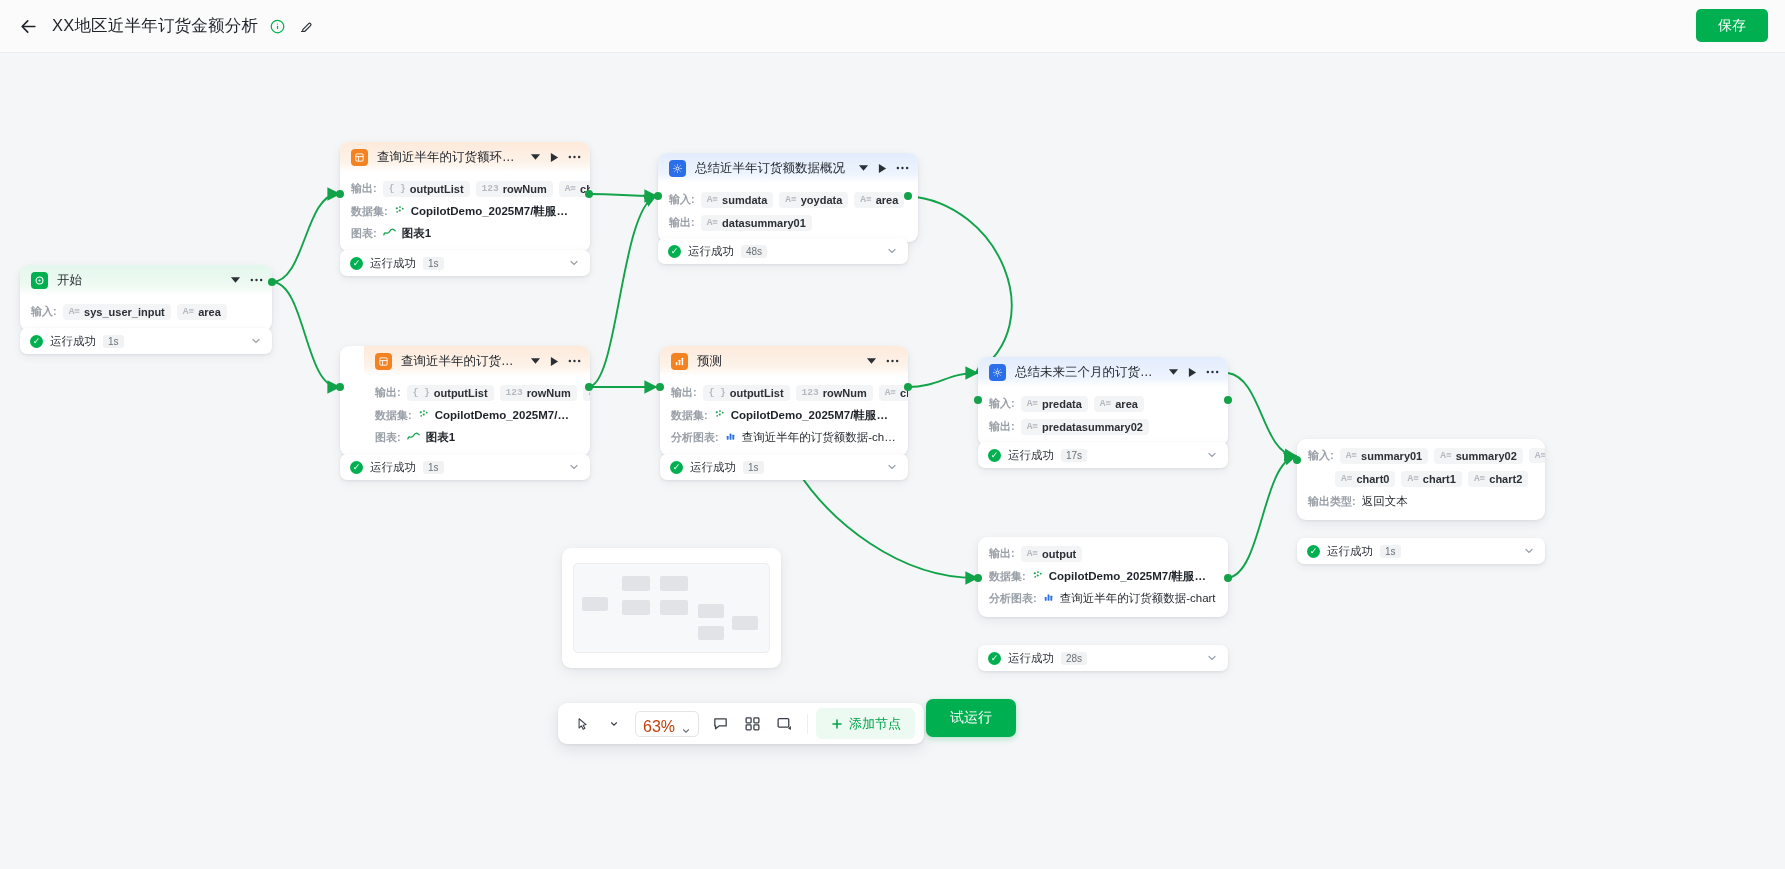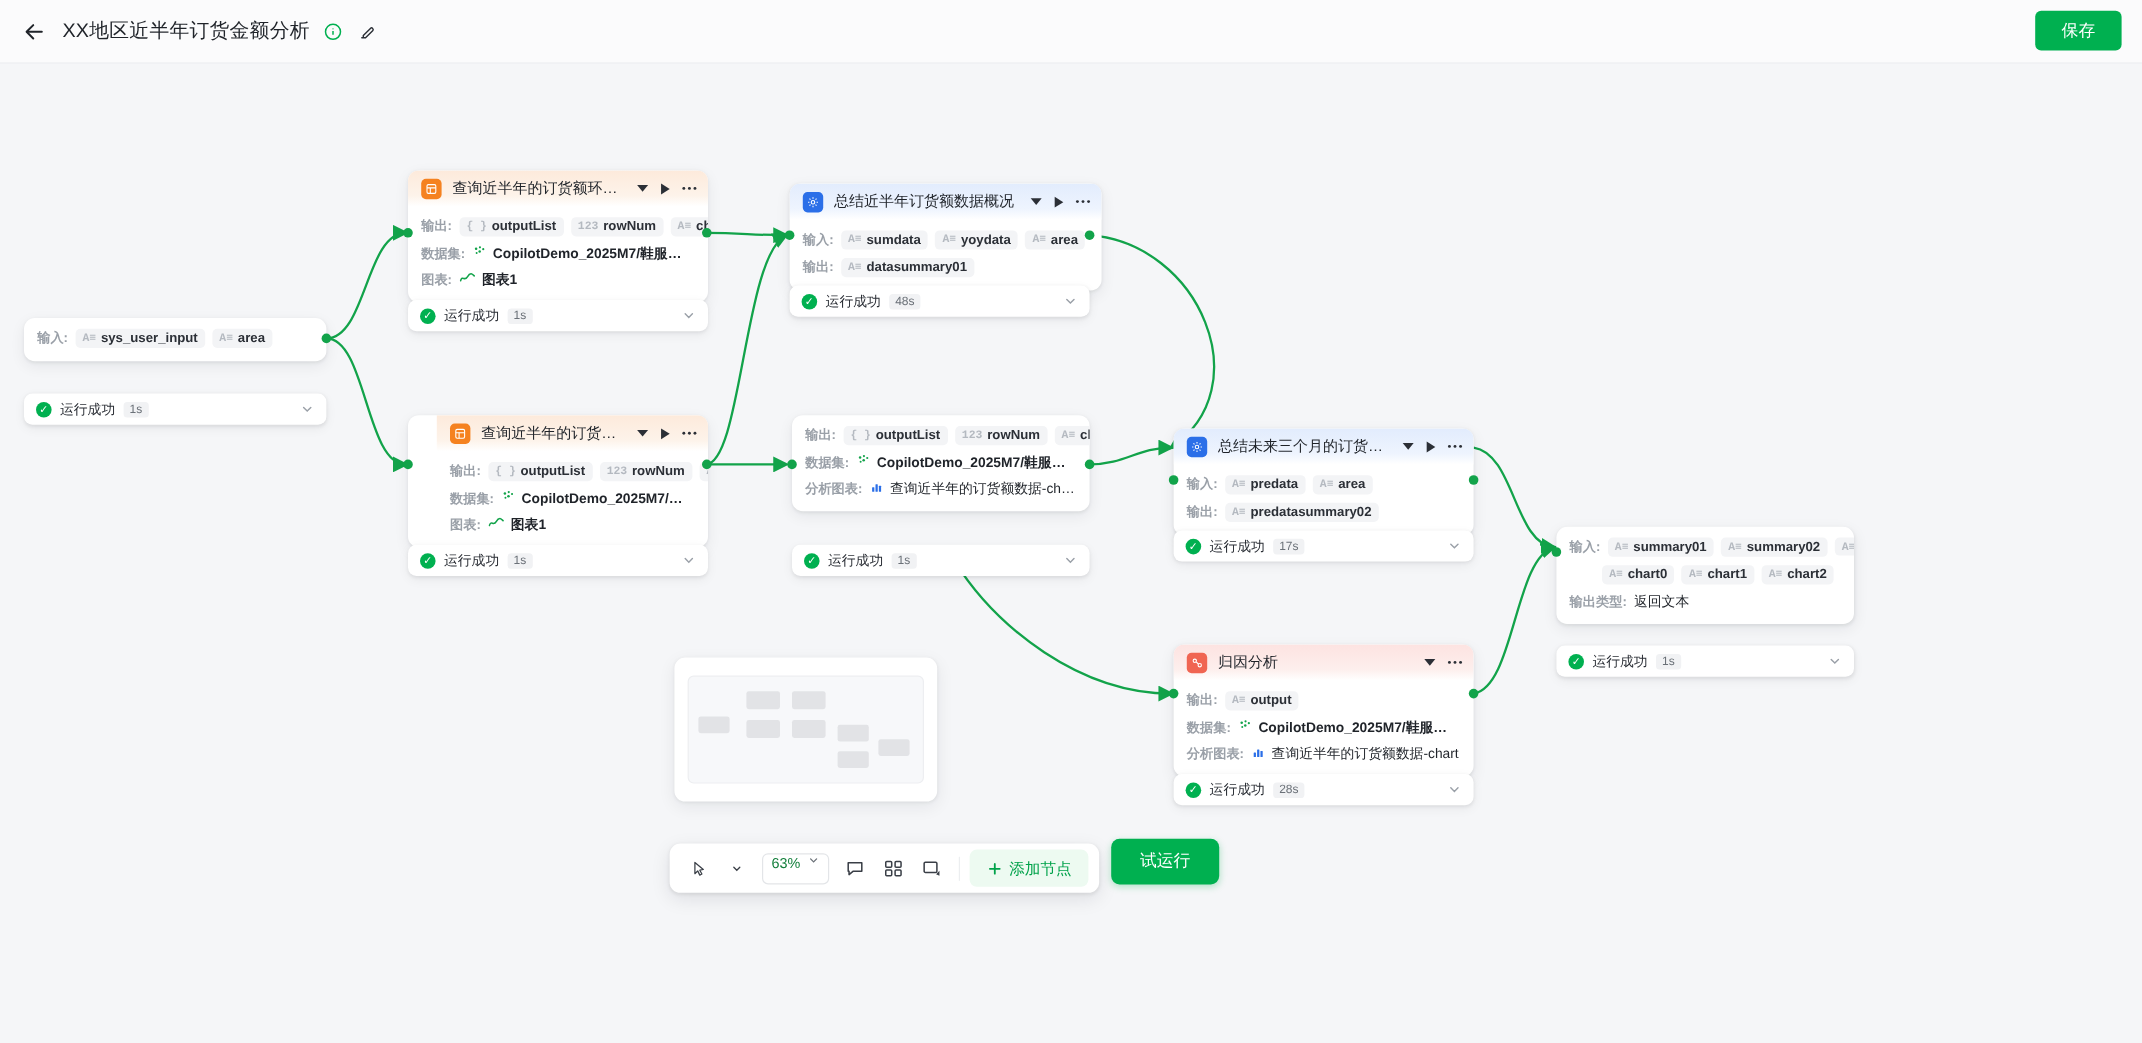--- a/index.html
+++ b/index.html
@@ -168,23 +168,23 @@
     display: flex; align-items: center;
     padding: 0 9px; gap: 3px;
   }
   .tb-item {
     height: 29px; min-width: 29px; border-radius: 5px;
     display: flex; align-items: center; justify-content: center;
     cursor: pointer; color: #3a3f47; gap: 3px; padding: 0 4px;
   }
   .zoom-box {
     height: 26px; border: 1px solid #e3e5e8; border-radius: 5px;
-    display: flex; align-items: flex-start; gap: 6px;
+    display: flex; align-items: flex-end; gap: 6px;
     padding: 0 7px; margin: 0 4px;
-    font-size: 12px; color: #15803d; cursor: pointer;
+    font-size: 16px; color: #c2410c; cursor: pointer;
   }
   .tb-sep { width: 1px; height: 20px; background: #eceef0; margin: 0 5px; }
   .btn-add {
     height: 31px; padding: 0 14px; border-radius: 6px;
     background: #edfaf1; color: #00a24a;
     display: flex; align-items: center; gap: 5px;
     font-size: 13px; font-weight: 500; cursor: pointer;
   }
   .btn-run {
     position: absolute; left: 926px; top: 646px;
@@ -247,20 +247,43 @@
 
       <path d="M 795,414 C 830,470 900,525 976,525" marker-end="url(#ar)"></path>
 
       <path d="M 1228,320 C 1262,325 1262,400 1295,403" marker-end="url(#ar)"></path>
 
       <path d="M 1228,525 C 1262,520 1262,412 1295,403" marker-end="url(#ar)"></path>
     </g>
   </svg>
 
   <div class="node" style="left:20px; top:212px; width:252px;">
+    <div class="node-head green">
+      <span class="nicon green">
+        <svg width="11" height="11" viewBox="0 0 24 24" fill="none" stroke="#fff" stroke-width="2.4">
+          <circle cx="12" cy="12" r="7.5"></circle>
+            <circle cx="12" cy="12" r="2.4" fill="#fff" stroke="none"></circle>
+        </svg>
+      </span>
+      <span class="node-title">开始</span>
+      <span class="head-ctrls">
+        <span class="ctrl">
+          <svg width="11" height="8" viewBox="0 0 12 8">
+              <path d="M1 1 L11 1 L6 7 Z" fill="#2b2f36"></path>
+            </svg>
+        </span>
+        <span class="ctrl">
+          <svg width="13" height="4" viewBox="0 0 14 4">
+              <circle cx="2" cy="2" r="1.3" fill="#2b2f36"></circle>
+              <circle cx="7" cy="2" r="1.3" fill="#2b2f36"></circle>
+              <circle cx="12" cy="2" r="1.3" fill="#2b2f36"></circle>
+            </svg>
+        </span>
+      </span>
+    </div>
     <div class="node-body">
       <div class="row">
         <span class="row-label">输入:</span>
         <span class="chip">
             <span class="ty">A≡</span>
             <span>sys_user_input</span>
           </span>
         <span class="chip">
             <span class="ty">A≡</span>
             <span>area</span>
@@ -503,20 +526,44 @@
     <span class="status-text">运行成功</span>
     <span class="dur">1s</span>
     <span class="chev">
         <svg width="12" height="12" viewBox="0 0 24 24" fill="none" stroke="currentColor" stroke-width="2.4" stroke-linecap="round">
           <polyline points="6 9 12 15 18 9"></polyline>
         </svg>
       </span>
   </div>
 
   <div class="node" style="left:660px; top:293px; width:248px;">
+    <div class="node-head orange">
+      <span class="nicon orange">
+        <svg width="11" height="11" viewBox="0 0 24 24" fill="#fff">
+            <rect x="4" y="13" width="3.4" height="7" rx="1"></rect>
+            <rect x="10.3" y="8" width="3.4" height="12" rx="1"></rect>
+            <rect x="16.6" y="4" width="3.4" height="16" rx="1"></rect>
+          </svg>
+      </span>
+      <span class="node-title">预测</span>
+      <span class="head-ctrls">
+        <span class="ctrl">
+            <svg width="11" height="8" viewBox="0 0 12 8">
+              <path d="M1 1 L11 1 L6 7 Z" fill="#2b2f36"></path>
+            </svg>
+          </span>
+        <span class="ctrl">
+            <svg width="13" height="4" viewBox="0 0 14 4">
+              <circle cx="2" cy="2" r="1.3" fill="#2b2f36"></circle>
+              <circle cx="7" cy="2" r="1.3" fill="#2b2f36"></circle>
+              <circle cx="12" cy="2" r="1.3" fill="#2b2f36"></circle>
+            </svg>
+          </span>
+      </span>
+    </div>
     <div class="node-body">
       <div class="row">
         <span class="row-label">输出:</span>
         <span class="chip">
             <span class="ty">{ }</span>
             <span>outputList</span>
           </span>
         <span class="chip">
             <span class="ty">123</span>
             <span>rowNum</span>
@@ -618,44 +665,20 @@
     <span class="status-text">运行成功</span>
     <span class="dur">17s</span>
     <span class="chev">
         <svg width="12" height="12" viewBox="0 0 24 24" fill="none" stroke="currentColor" stroke-width="2.4" stroke-linecap="round">
           <polyline points="6 9 12 15 18 9"></polyline>
         </svg>
       </span>
   </div>
 
   <div class="node" style="left:978px; top:484px; width:250px;">
-    <div class="node-head pink">
-      <span class="nicon pink">
-        <svg width="11" height="11" viewBox="0 0 24 24" fill="none" stroke="#fff" stroke-width="2">
-            <circle cx="8" cy="8" r="3"></circle>
-            <circle cx="17" cy="16" r="3"></circle>
-            <line x1="10.6" y1="10.2" x2="14.6" y2="13.8"></line>
-          </svg>
-      </span>
-      <span class="node-title">归因分析</span>
-      <span class="head-ctrls">
-        <span class="ctrl">
-            <svg width="11" height="8" viewBox="0 0 12 8">
-              <path d="M1 1 L11 1 L6 7 Z" fill="#2b2f36"></path>
-            </svg>
-          </span>
-        <span class="ctrl">
-            <svg width="13" height="4" viewBox="0 0 14 4">
-              <circle cx="2" cy="2" r="1.3" fill="#2b2f36"></circle>
-              <circle cx="7" cy="2" r="1.3" fill="#2b2f36"></circle>
-              <circle cx="12" cy="2" r="1.3" fill="#2b2f36"></circle>
-            </svg>
-          </span>
-      </span>
-    </div>
     <div class="node-body">
       <div class="row">
         <span class="row-label">输出:</span>
         <span class="chip">
             <span class="ty">A≡</span>
             <span>output</span>
           </span>
       </div>
       <div class="row">
         <span class="row-label">数据集:</span>

